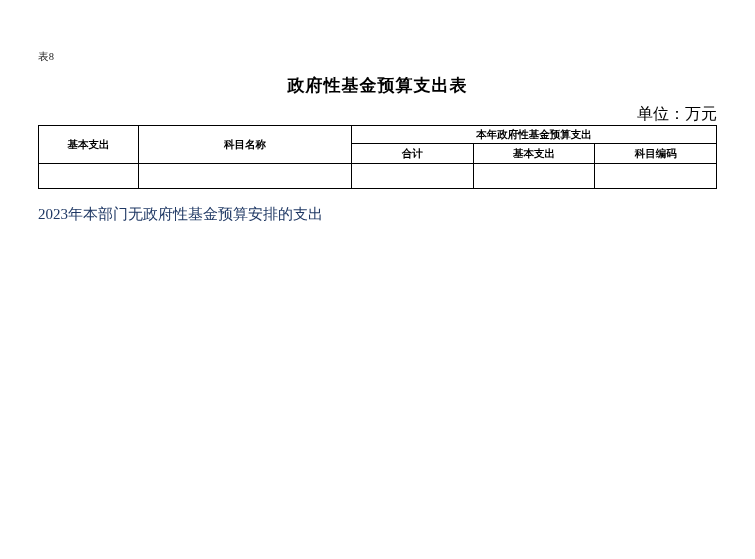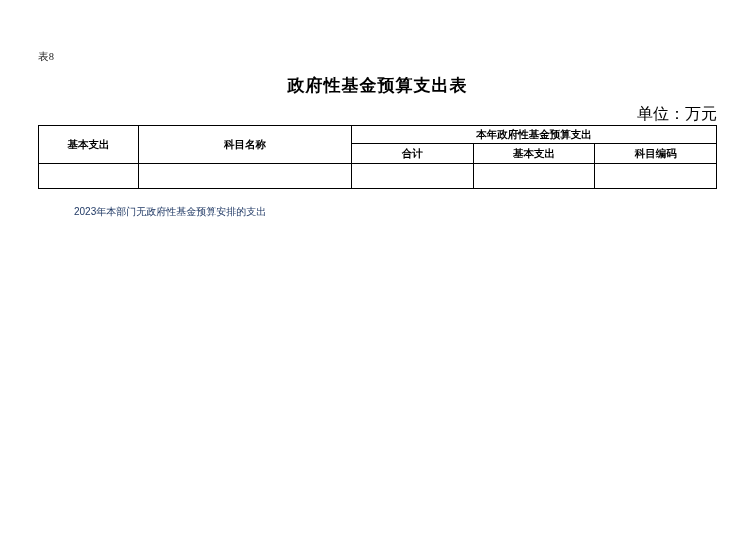--- a/index.html
+++ b/index.html
@@ -82,24 +82,23 @@
   table.budget th.h-group { height: 17px; font-family: Liberation Mono, monospace; }
   table.budget th.h-sub { height: 19px; width: 122px; }
   table.budget td.empty-cell {
     height: 24px;
     border: 1px solid #000000;
   }
   .note {
     position: absolute;
     left: 38px;
     top: 205px;
-    font-size: 10px;
+    font-size: 15px;
     color: #1f3864;
-    font-family: Liberation Sans, sans-serif;
-    margin-left: 36px;
+    font-family: Liberation Serif, serif;
   }
 </style>
 </head>
 <body>
 
 <div class="page">
 
   <div class="sheet-label">表8</div>
 
   <div class="doc-title">政府性基金预算支出表</div>

